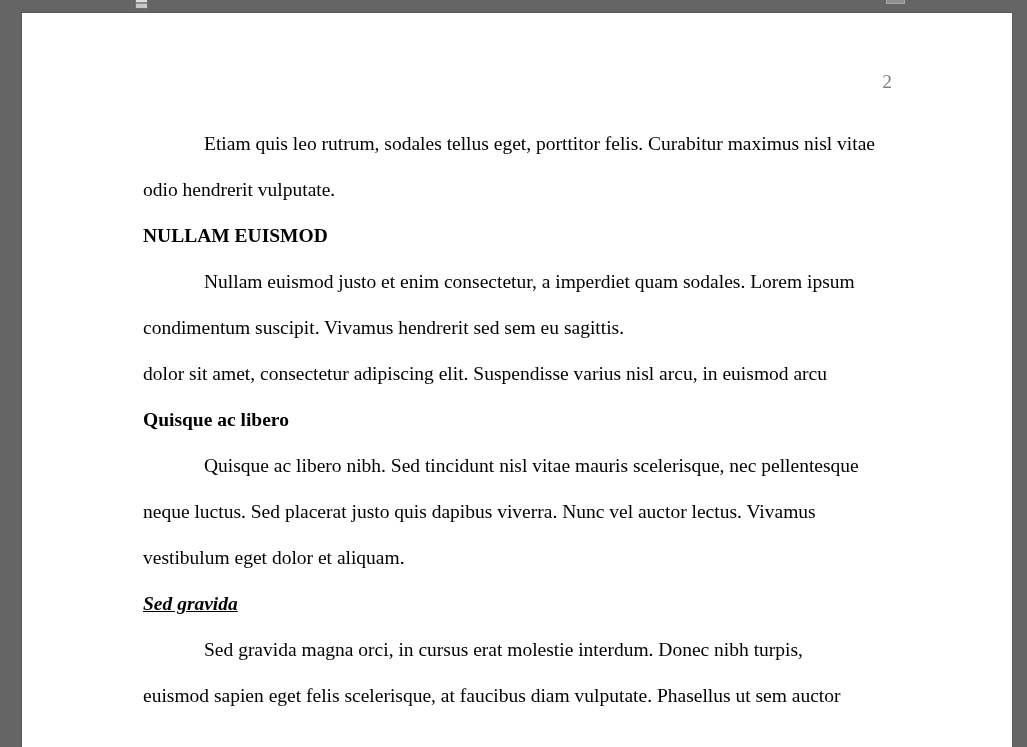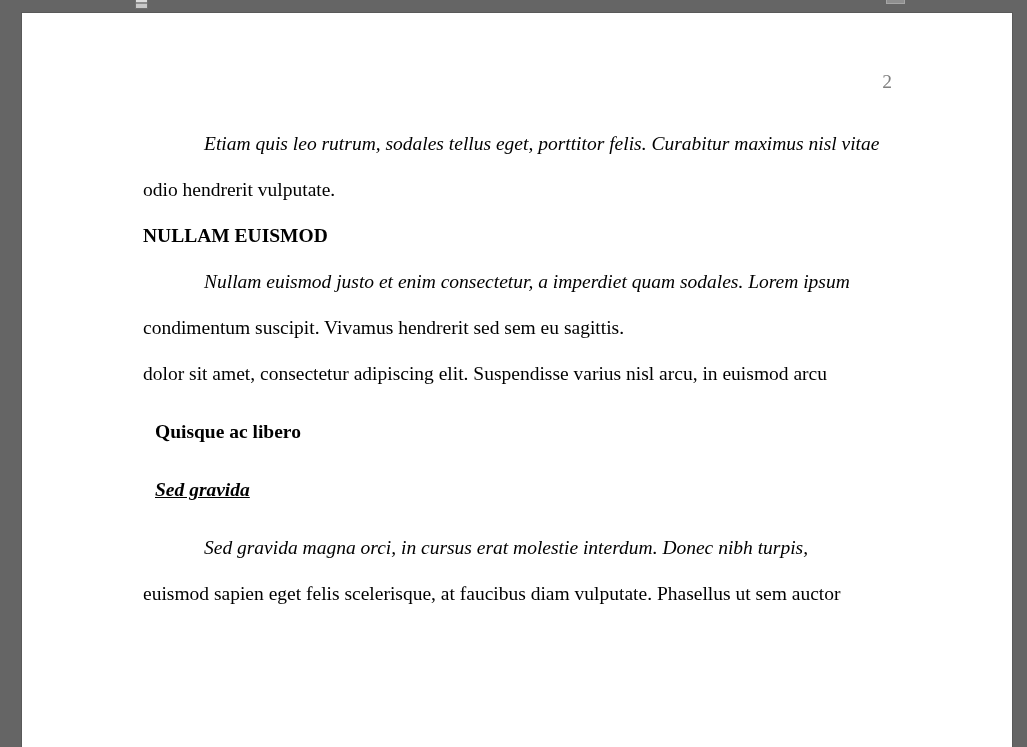--- a/index.html
+++ b/index.html
@@ -67,31 +67,31 @@
     margin-top: 27px;
     font-size: 19.5px;
     line-height: 46px;
     color: #000000;
   }
   .para { margin: 0; }
   .line {
     display: block;
     white-space: nowrap;
   }
-  .indent { text-indent: 61px; font-style: italic; }
+  .indent { text-indent: 61px; }
   .h-center {
     margin: 0;
     font-size: 19.5px;
     line-height: 46px;
     font-weight: bold;
     text-align: left;
     white-space: nowrap;
   }
   .h-left {
-    margin: 12px;
+    margin: 0;
     font-size: 19.5px;
     line-height: 46px;
     font-weight: bold;
     white-space: nowrap;
   }
   .h-left.italic { font-style: italic; text-decoration: underline; }
 </style>
 </head>
 <body>
 
@@ -116,20 +116,25 @@
       <h1 class="h-center">NULLAM EUISMOD</h1>
 
       <p class="para">
         <span class="line indent">Nullam euismod justo et enim consectetur, a imperdiet quam sodales. Lorem ipsum</span>
         <span class="line">condimentum suscipit. Vivamus hendrerit sed sem eu sagittis.</span>
         <span class="line">dolor sit amet, consectetur adipiscing elit. Suspendisse varius nisl arcu, in euismod arcu</span>
       </p>
 
       <h2 class="h-left">Quisque ac libero</h2>
 
+      <p class="para">
+        <span class="line indent">Quisque ac libero nibh. Sed tincidunt nisl vitae mauris scelerisque, nec pellentesque</span>
+        <span class="line">neque luctus. Sed placerat justo quis dapibus viverra. Nunc vel auctor lectus. Vivamus</span>
+        <span class="line">vestibulum eget dolor et aliquam.</span>
+      </p>
 
       <h3 class="h-left italic">Sed gravida</h3>
 
       <p class="para">
         <span class="line indent">Sed gravida magna orci, in cursus erat molestie interdum. Donec nibh turpis,</span>
         <span class="line">euismod sapien eget felis scelerisque, at faucibus diam vulputate. Phasellus ut sem auctor</span>
       </p>
 
     </div>
   </div>

